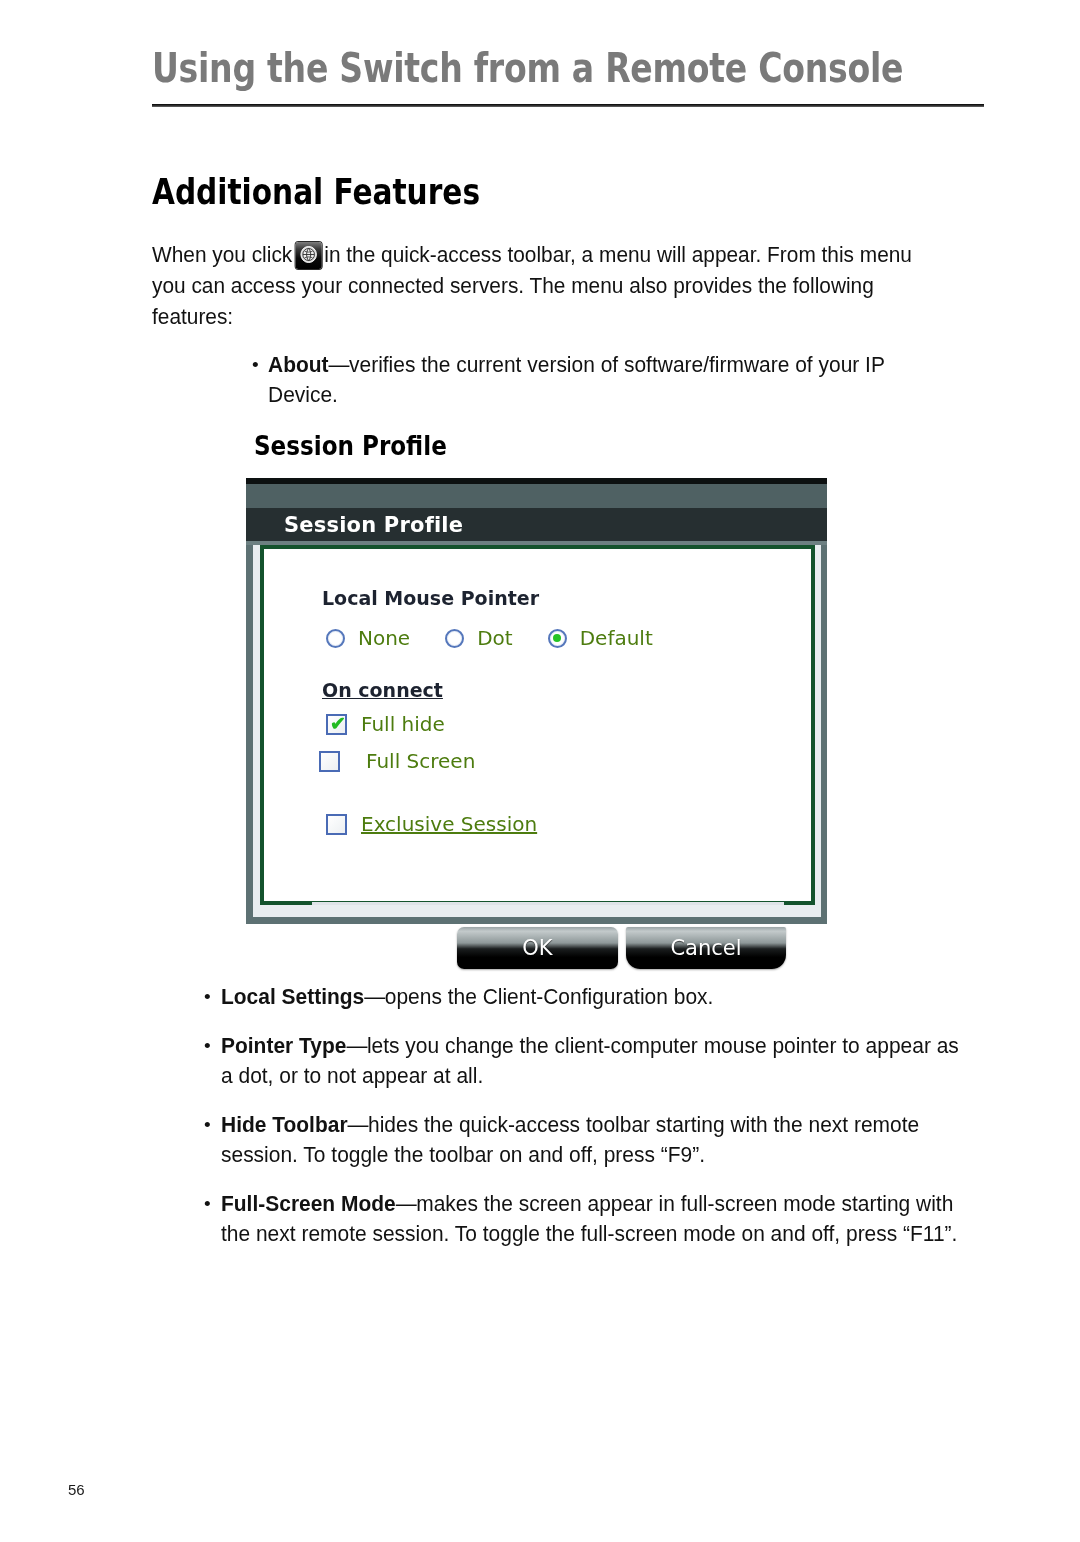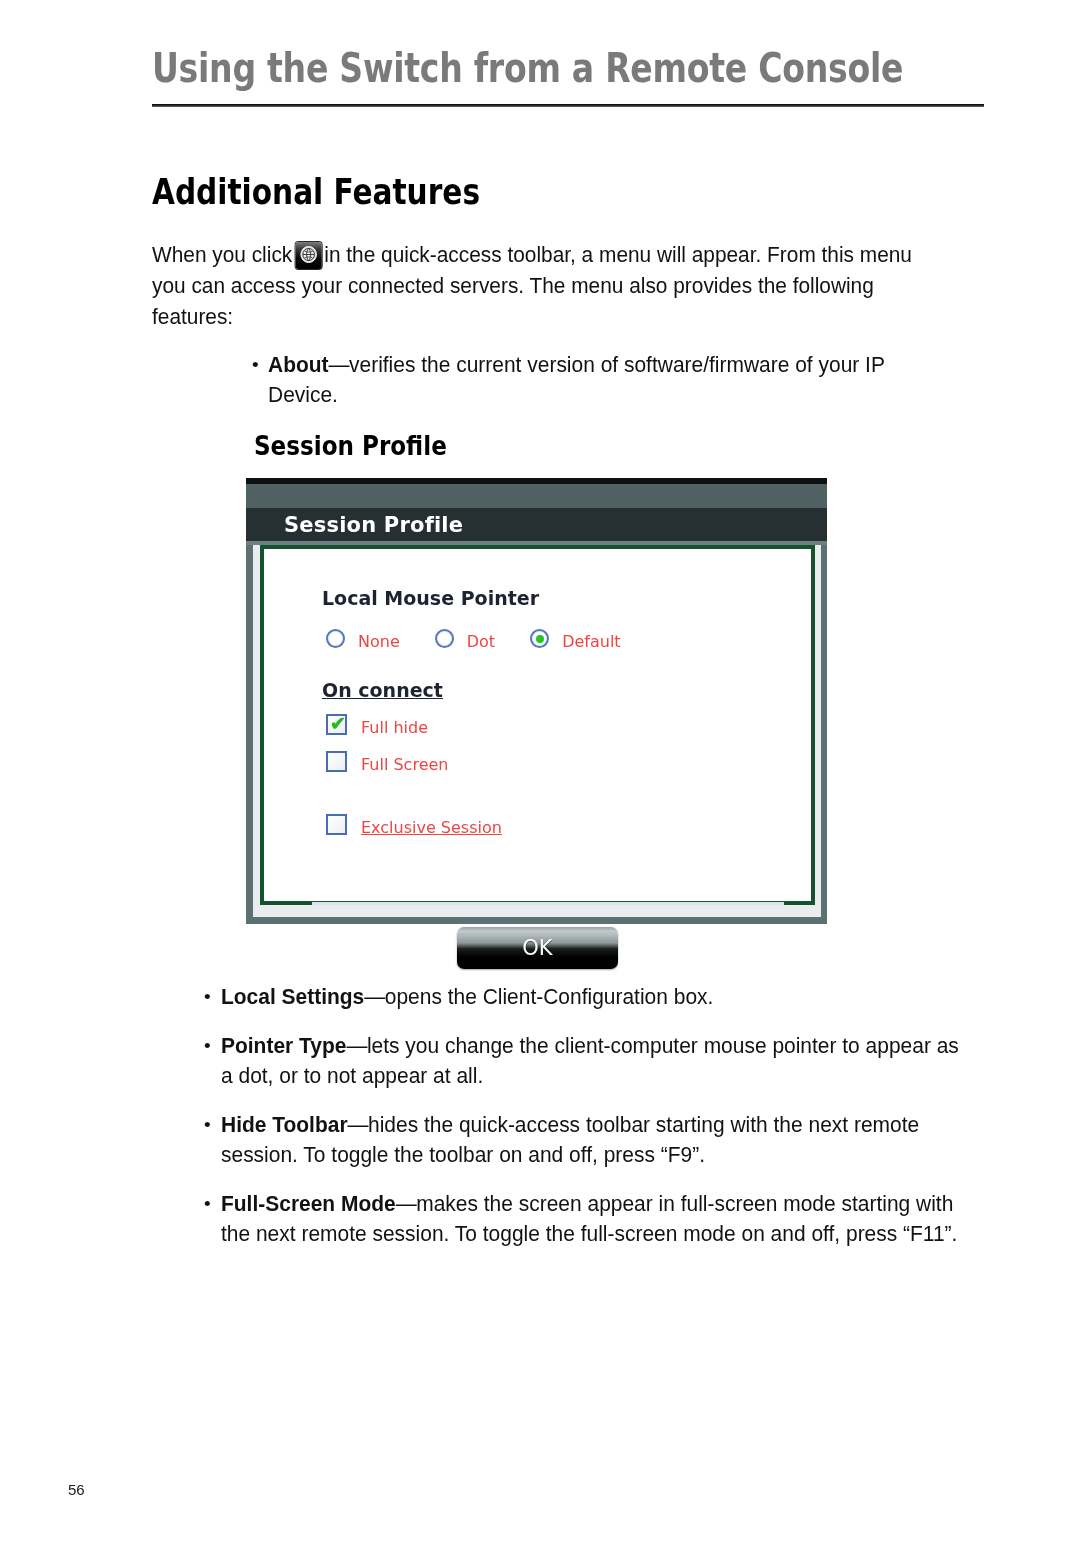--- a/index.html
+++ b/index.html
@@ -196,23 +196,22 @@
 
   .group-label {
     position: absolute;
     font-family: "DejaVu Sans", sans-serif;
     font-weight: bold;
     font-size: 19px;
     color: #1d2330;
   }
   .opt-label {
     font-family: "DejaVu Sans", sans-serif;
-    font-size: 16px;
-    color: #ef4444;
-    margin-top: 6px;
+    font-size: 20px;
+    color: #4d7c0f;
   }
 
   
   .radio-row { position: absolute; display: flex; align-items: center; }
   .radio-item { display: flex; align-items: center; }
   .radio {
     width: 19px; height: 19px;
     border-radius: 50%;
     background: #ffffff;
     border: 2px solid #5577bb;
@@ -343,33 +342,34 @@
 
       <div class="group-label" style="left:58px; top:130px;text-decoration:underline;">On connect</div>
 
       <div class="check-row" style="left:62px; top:163px;">
         <span class="checkbox">
             <span class="tick">✔</span>
           </span>
         <span class="opt-label" style="margin-left:14px;">Full hide</span>
       </div>
 
-      <div class="check-row" style="left:62px; top:200px;">
+      <div class="check-row" style="left:55px; top:200px;gap:12px;">
         <span class="checkbox"></span>
         <span class="opt-label" style="margin-left:14px;">Full Screen</span>
       </div>
 
       <div class="check-row" style="left:62px; top:263px;">
         <span class="checkbox"></span>
         <span class="opt-label" style="margin-left:14px;text-decoration:underline;">Exclusive Session</span>
       </div>
 
       <div class="dlg-separator" style="left:48px; top:353px; width:472px;"></div>
 
       <div class="dlg-button" style="left:193px; top:378px; width:161px;border-radius:7px;">OK</div>
+      <div class="dlg-button" style="left:362px; top:378px; width:160px;">Cancel</div>
 
     </div>
   </div>
 </div>
 
 <div class="bullet-block tail-bullets">
 
   <div class="bullet-row">
     <span class="bullet-dot">•</span>
     <span class="bullet-text"><b>Local Settings</b><span class="dash">—</span><span>opens the Client-Configuration box.</span></span>

